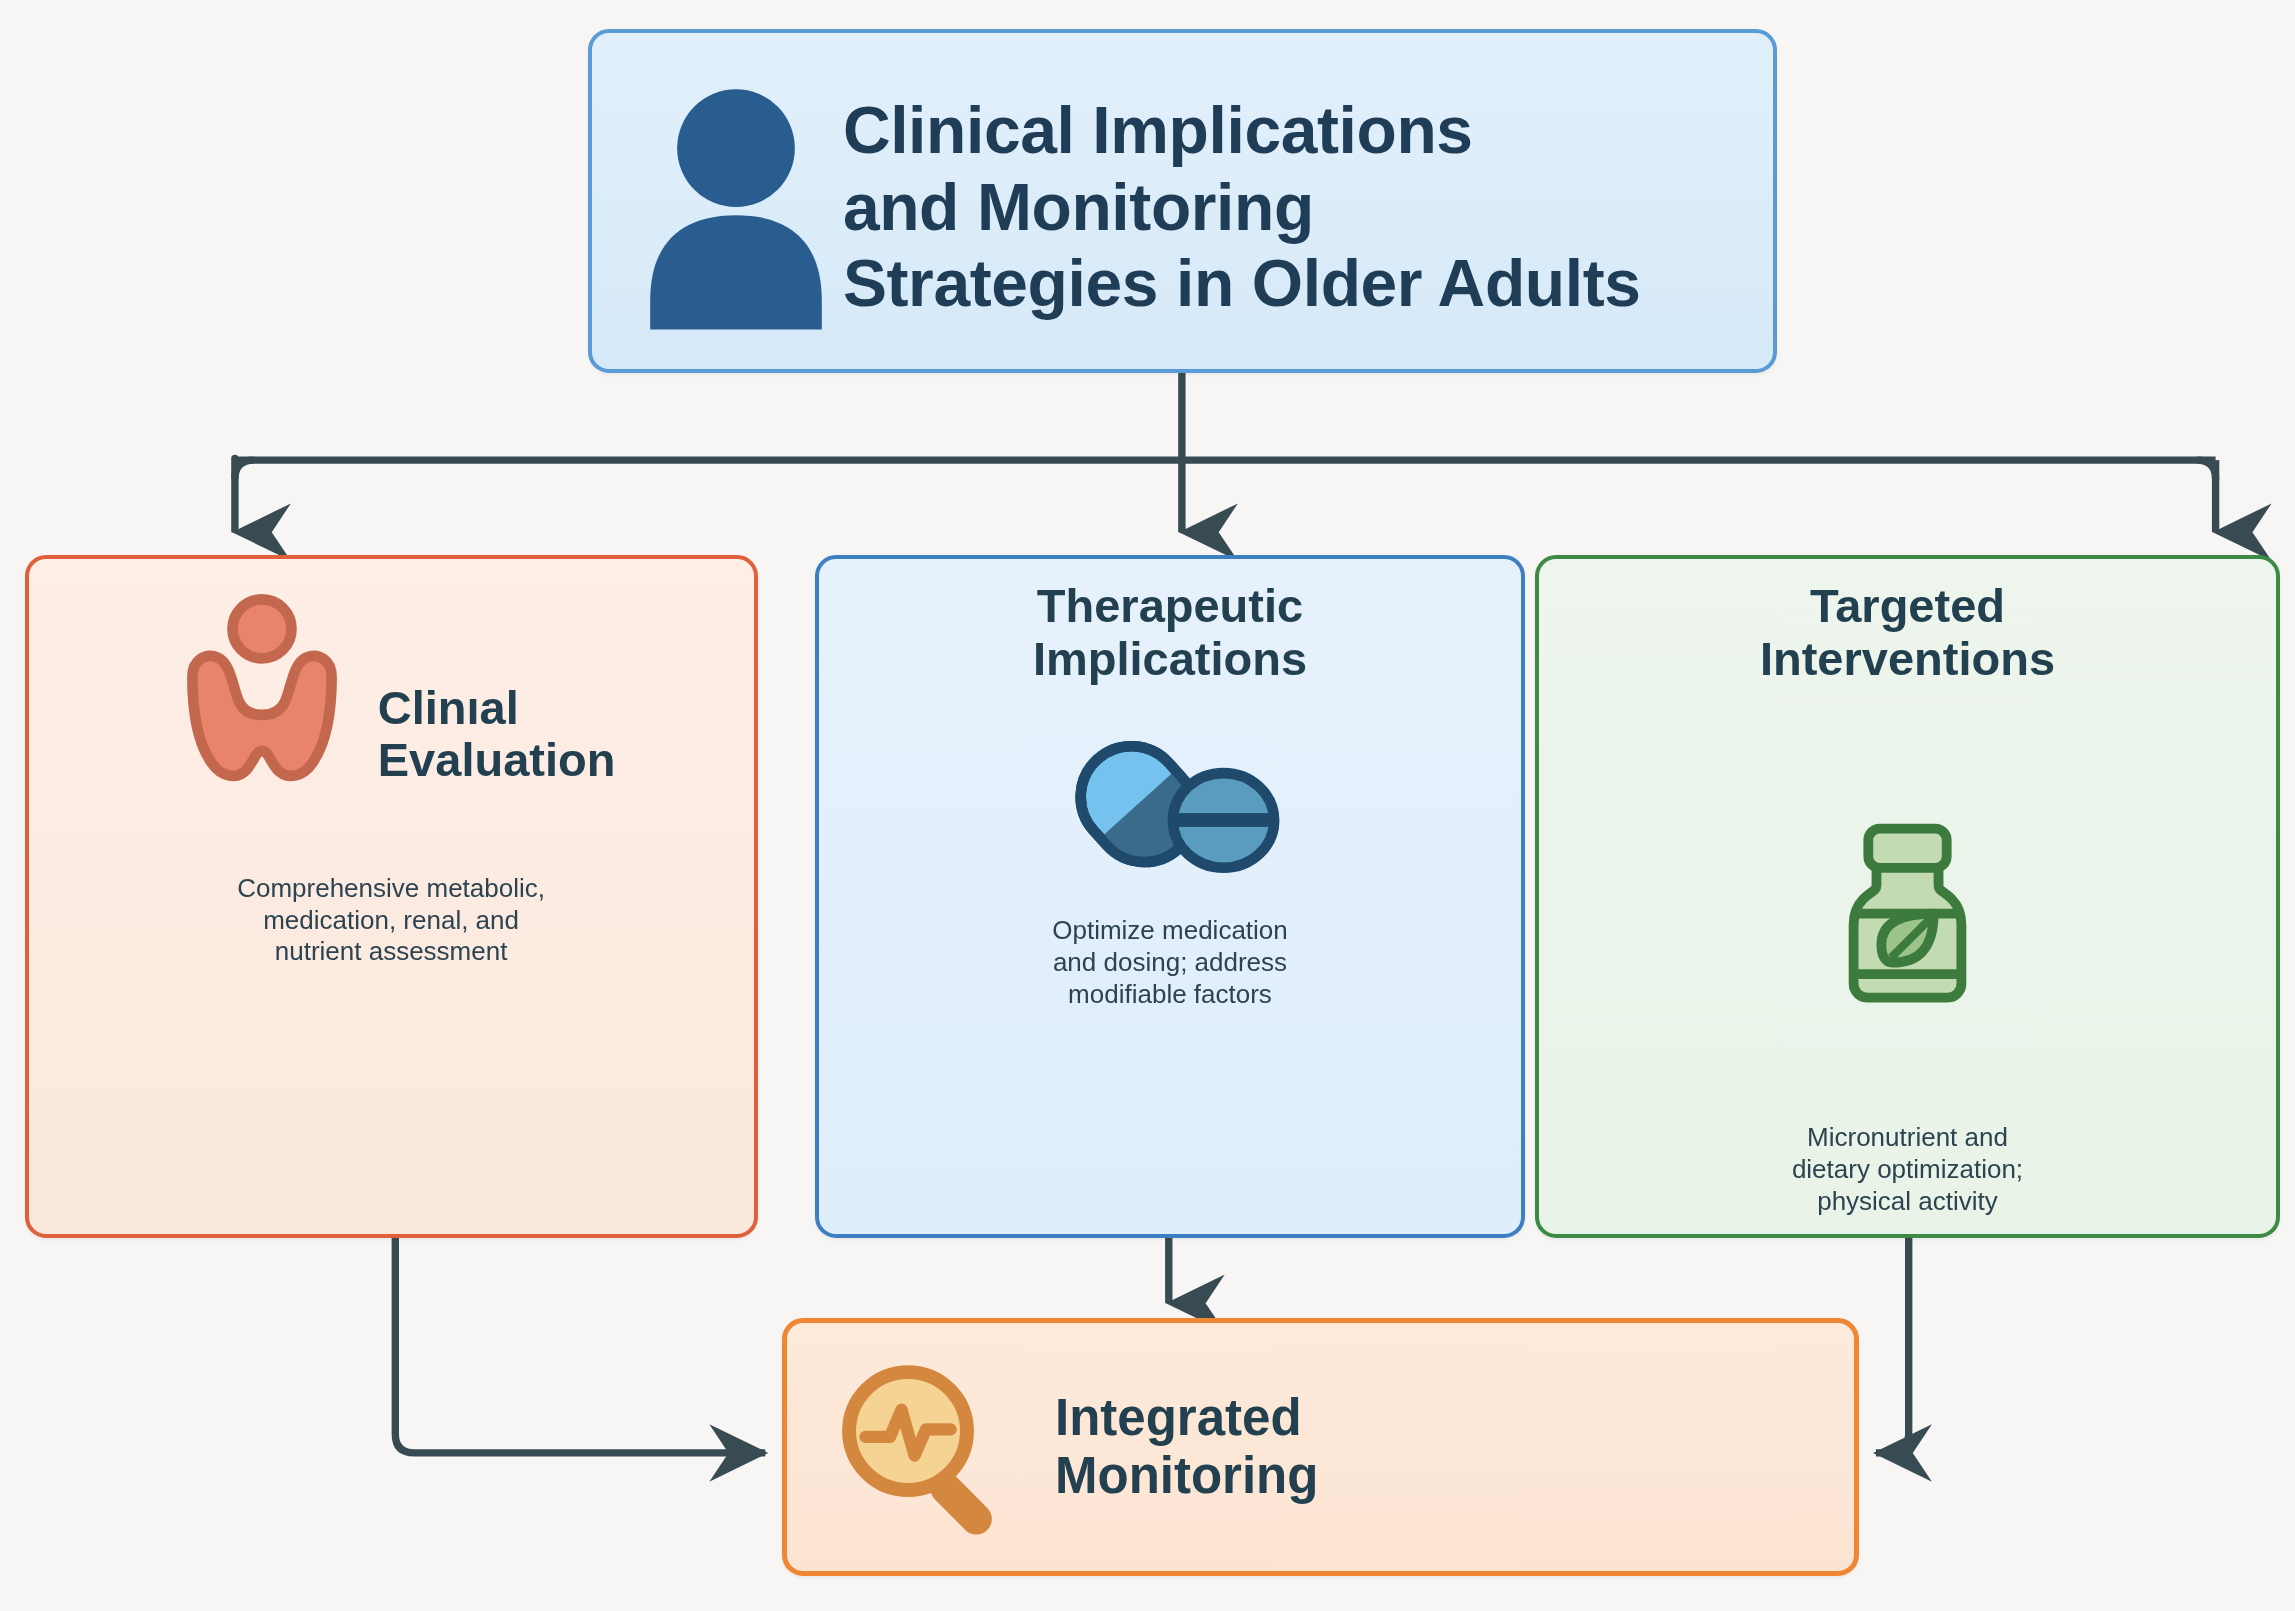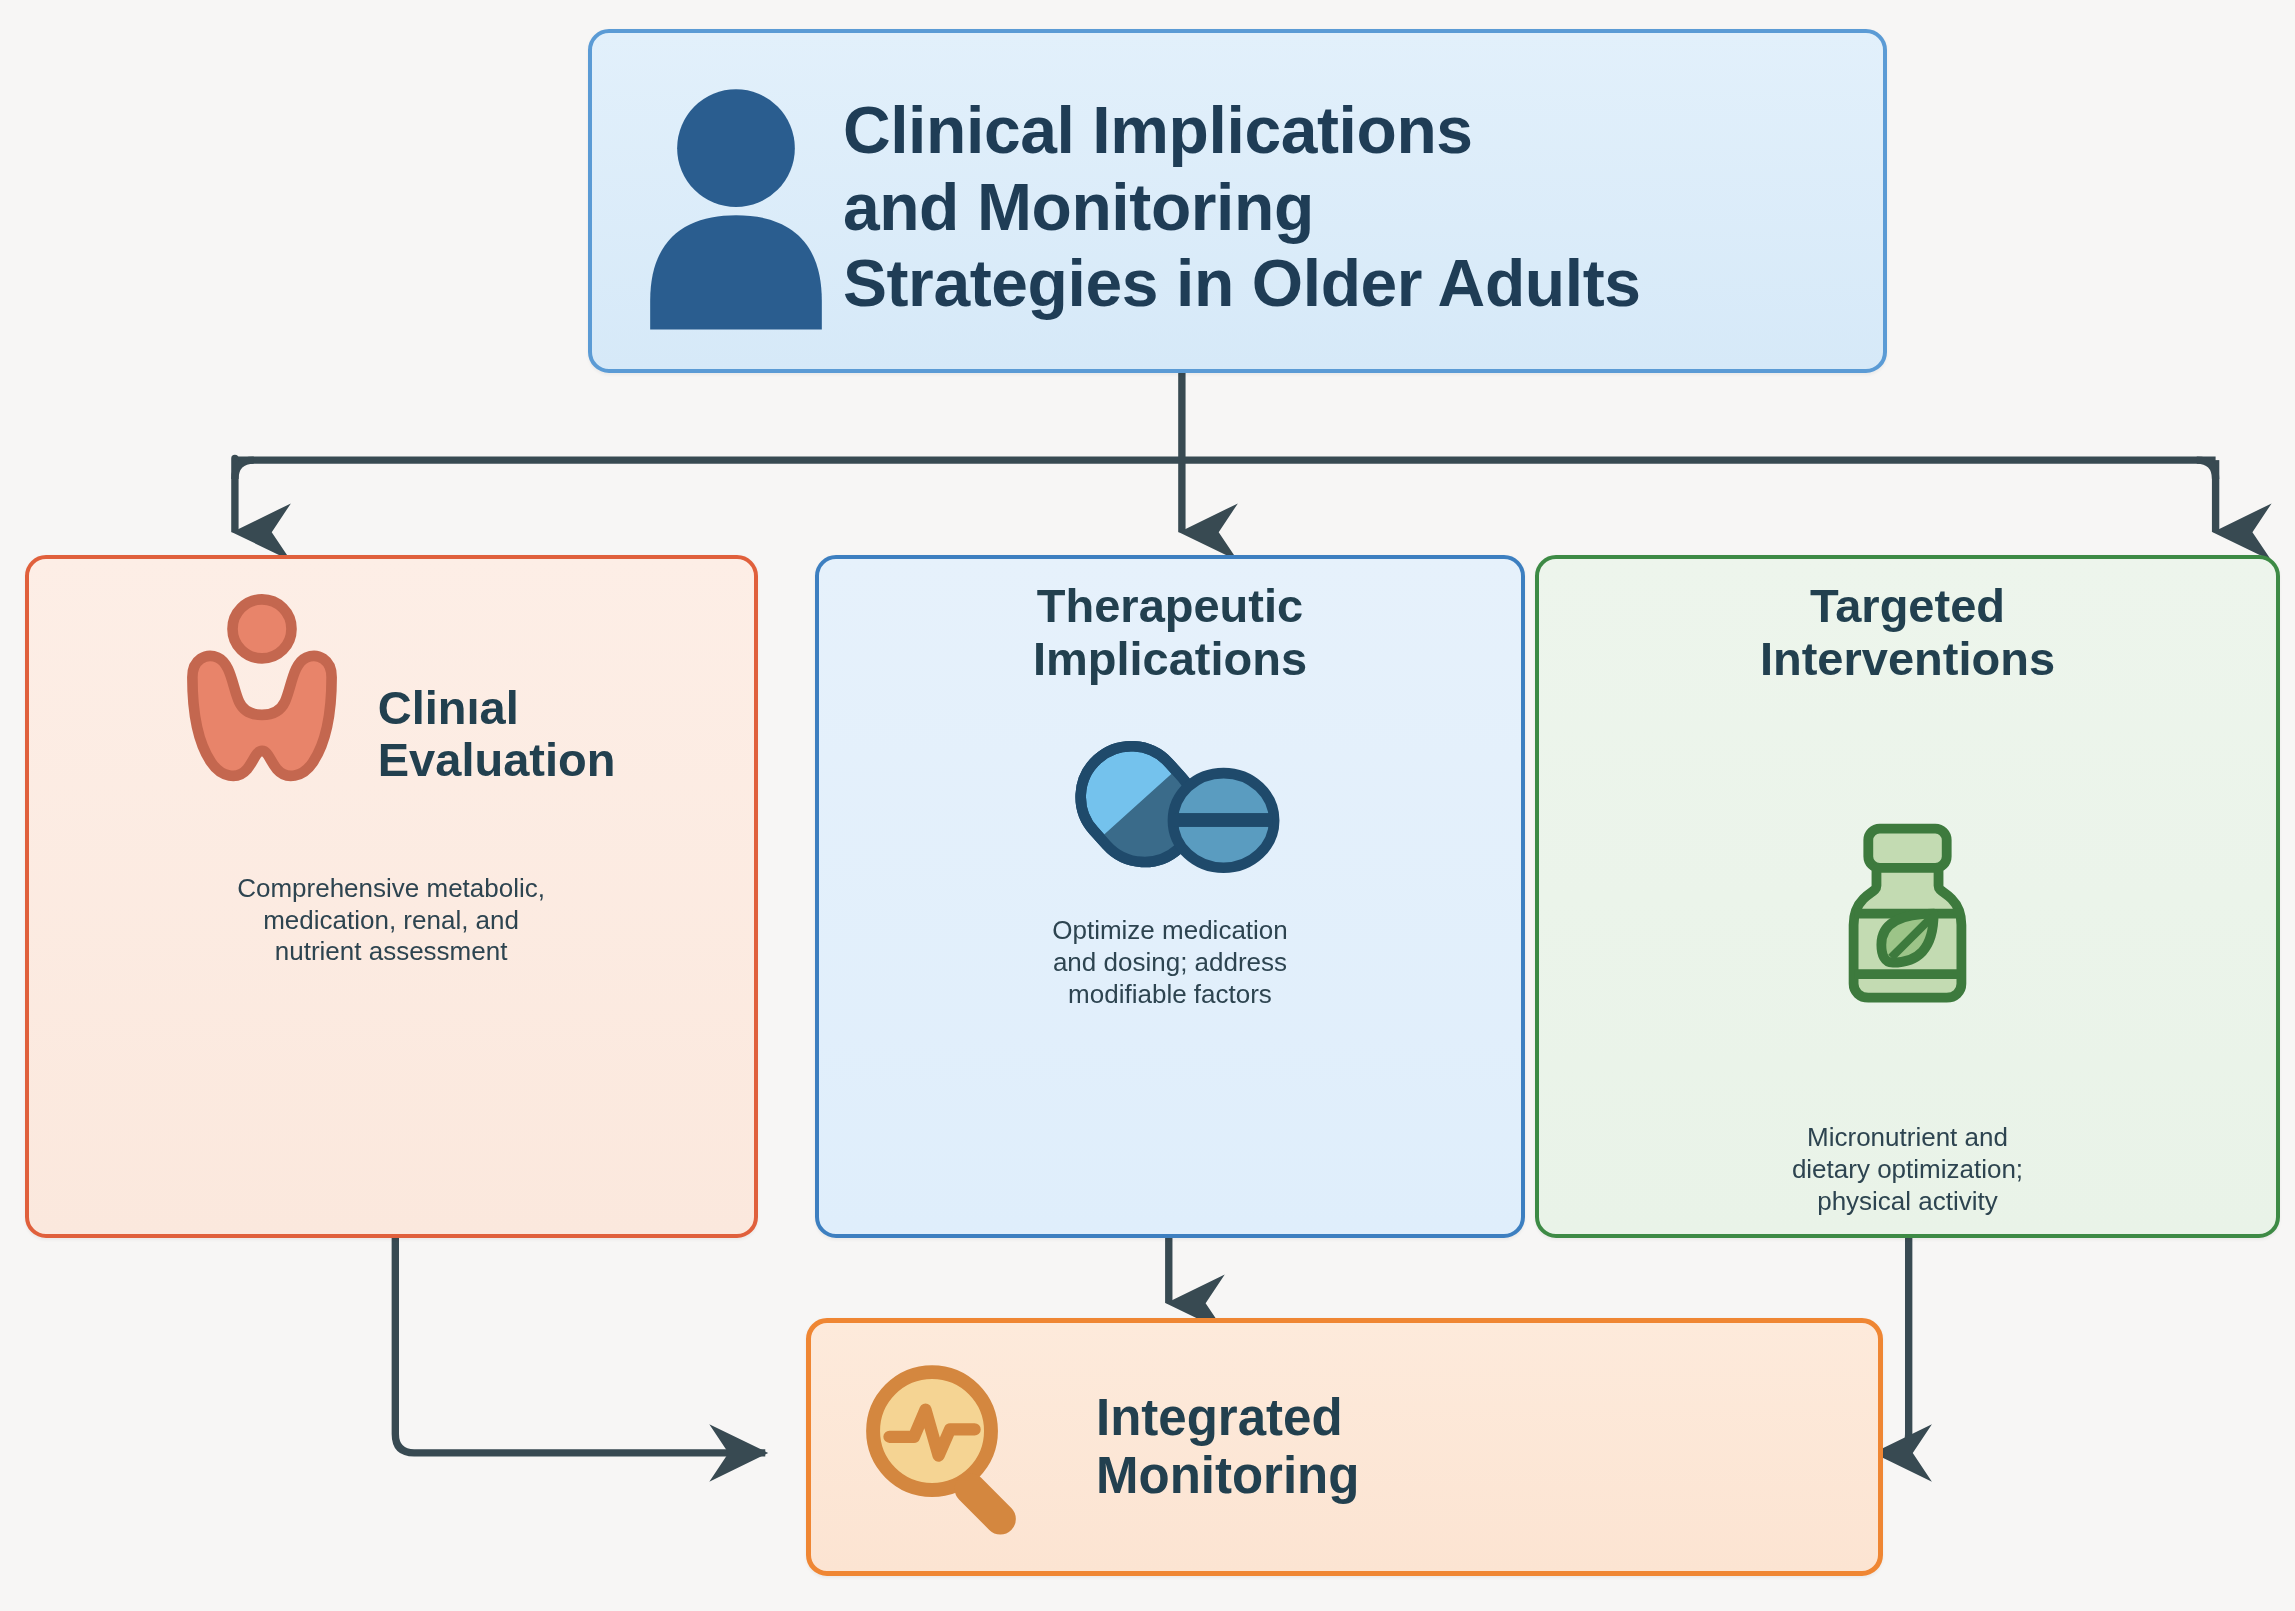--- a/index.html
+++ b/index.html
@@ -12,21 +12,21 @@
   #canvas{position:absolute;inset:0;}
 
   
   #wires{position:absolute;left:0;top:0;width:2295px;height:1611px;}
 
   
   .box{position:absolute;box-sizing:border-box;border-radius:21px;}
 
   
   #header-box{
-    left:588px;top:29px;width:1299px;height:344px;
+    left:588px;top:29px;width:1189px;height:344px;
     background:linear-gradient(180deg,#e2f0fb 0%,#d6e9f8 100%);
     border:4.9px solid #5b9bd5;
     display:flex;align-items:center;
     padding:12px 36px 0 41px;
     box-shadow:0 1.6px 3.3px rgba(0,0,0,.05);
   }
   #header-icon{flex:0 0 auto;width:205px;height:270px;display:flex;align-items:center;justify-content:center;}
   #header-title{
     flex:1 1 auto;
     font-size:66px;font-weight:bold;line-height:1.16;
@@ -79,23 +79,22 @@
   #card-targeted .card-body{}
 
   .icon-wrap{display:flex;align-items:center;justify-content:center;}
 
   
   #monitoring-box{
     left:782px;top:1318px;width:1077px;height:258px;
     background:linear-gradient(180deg,#fdeadb 0%,#fce4d2 100%);
     border:5.7px solid #ef8633;
     display:flex;align-items:center;
-    padding:0 33px 0 49px;gap:60px;
+    padding:0 33px 0 49px;gap:43px;
     box-shadow:0 1.6px 3.3px rgba(0,0,0,.05);
-    margin-left:24px;
   }
   #monitoring-title{
     font-size:51px;font-weight:bold;line-height:1.14;
     color:#22404f;white-space:pre-line;
   }
 </style>
 </head>
 <body>
 
 <div id="canvas">

